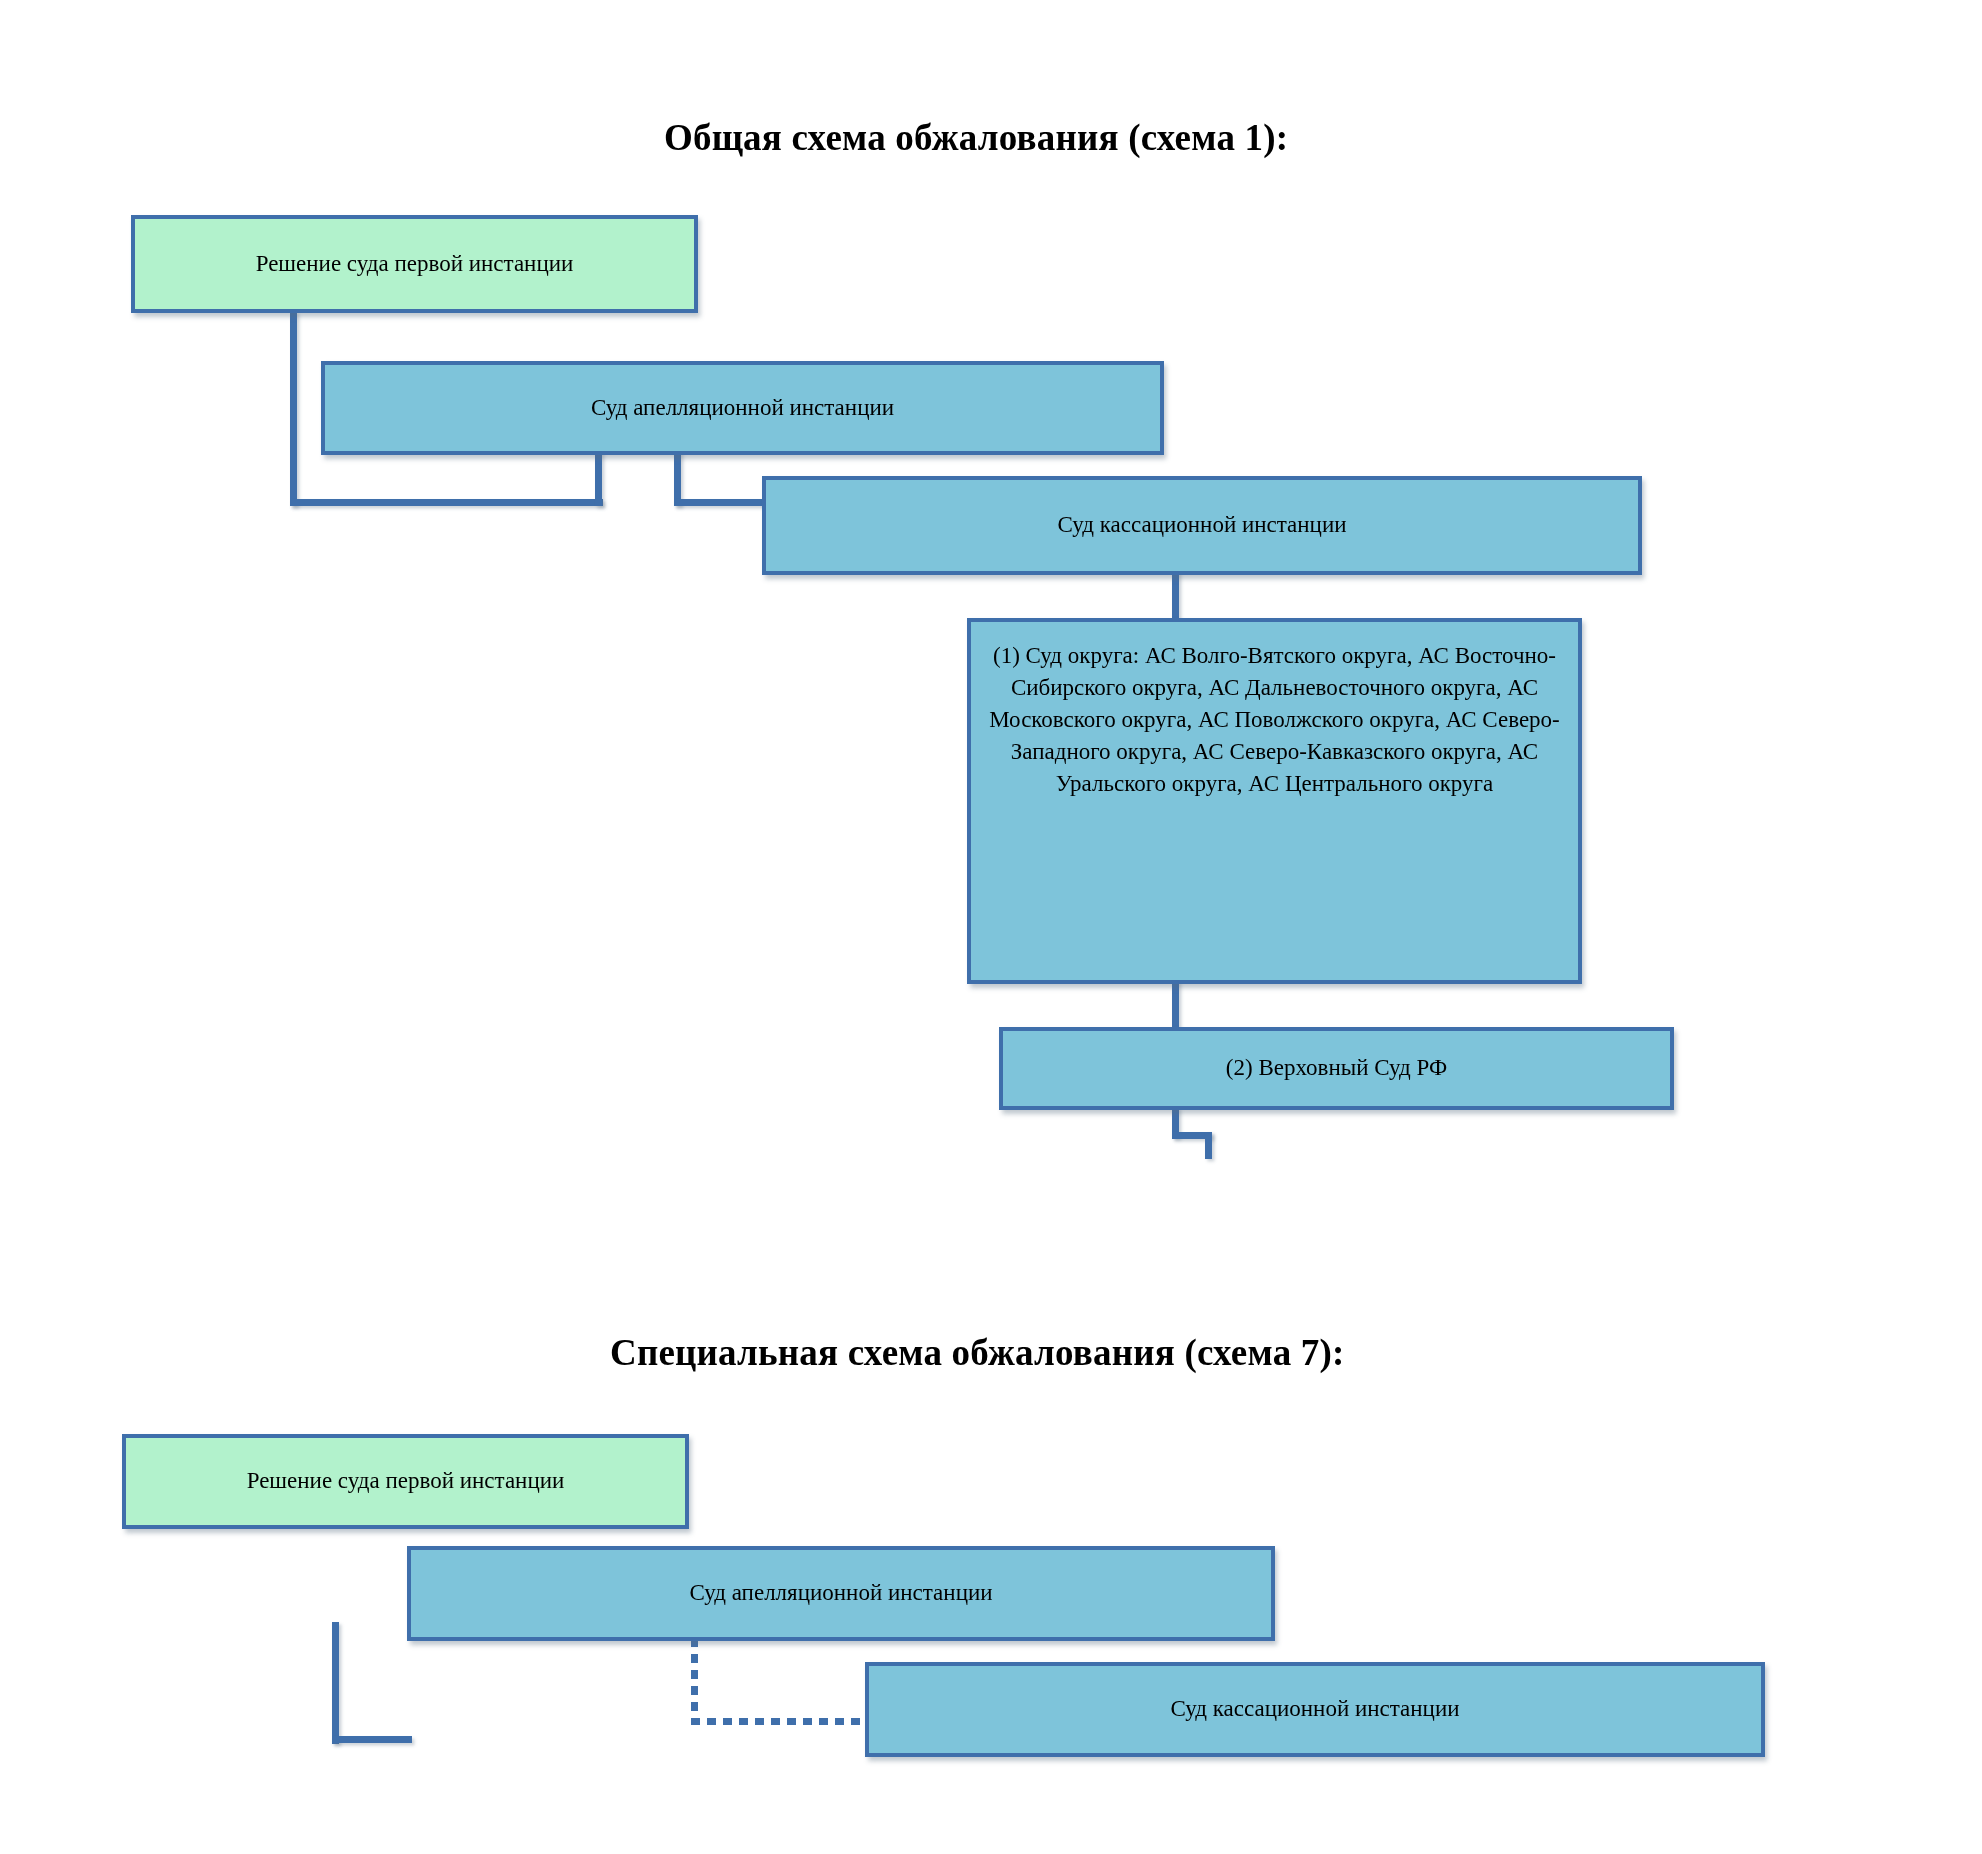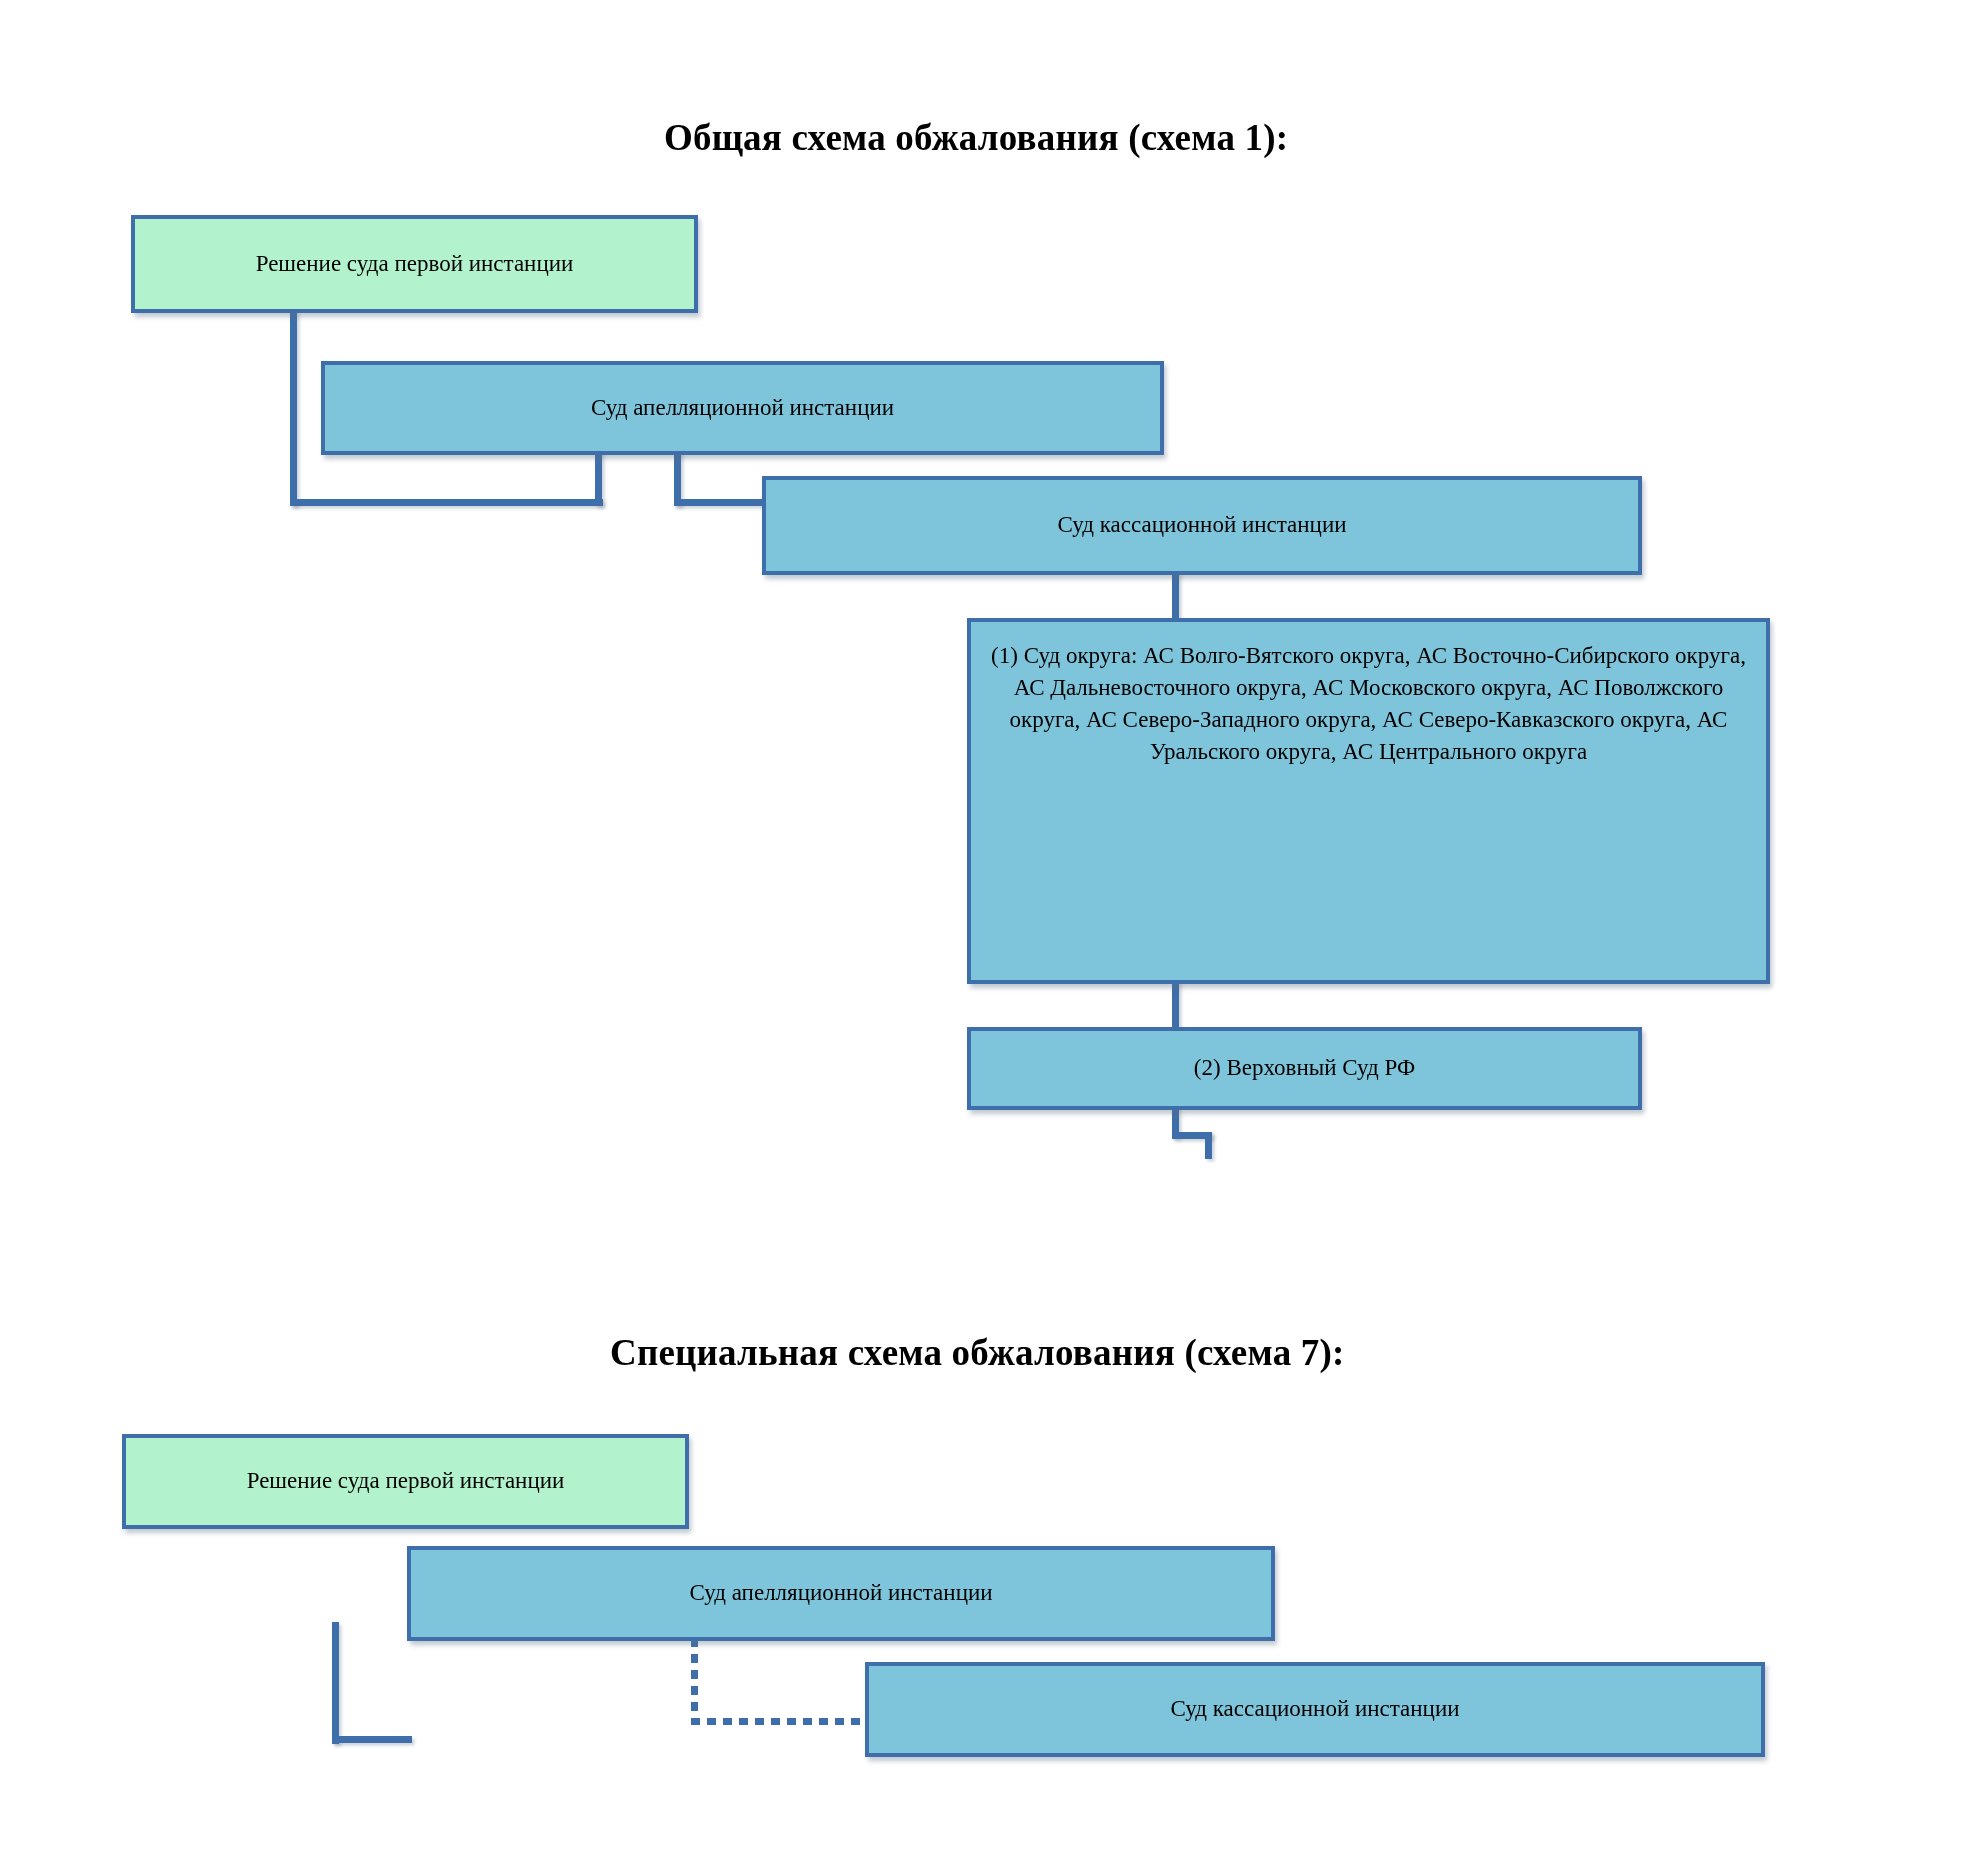--- a/index.html
+++ b/index.html
@@ -109,25 +109,25 @@
   </div>
 
   <div class="node" style="left:321px; top:329px; width:843px; height:94px;">
     <span class="label">Суд апелляционной инстанции</span>
   </div>
 
   <div class="node" style="left:762px; top:444px; width:880px; height:99px;">
     <span class="label">Суд кассационной инстанции</span>
   </div>
 
-  <div class="node multiline" style="left:967px; top:586px; width:803px; height:366px;">
+  <div class="node multiline" style="left:967px; top:586px; width:615px; height:366px;">
     <span class="label">(1) Суд округа: АС Волго-Вятского округа, АС Восточно-Сибирского округа, АС Дальневосточного округа, АС Московского округа, АС Поволжского округа, АС Северо-Западного округа, АС Северо-Кавказского округа, АС Уральского округа, АС Центрального округа</span>
   </div>
 
-  <div class="node" style="left:967px; top:995px; width:675px; height:83px;">
+  <div class="node" style="left:999px; top:995px; width:675px; height:83px;">
     <span class="label">(2) Верховный Суд РФ</span>
   </div>
 
 
   <div class="scheme-title" style="left:610px; top:1299px;">Специальная схема обжалования (схема 7):</div>
 
   <div class="conn" style="left:332px; top:1590px; width:7.2px; height:122px;"></div>
   <div class="conn" style="left:332px; top:1704px; width:80px; height:7.2px;"></div>
 
   <div class="conn-dot-v" style="left:691px; top:1606px; width:7.2px; height:87px;"></div>

